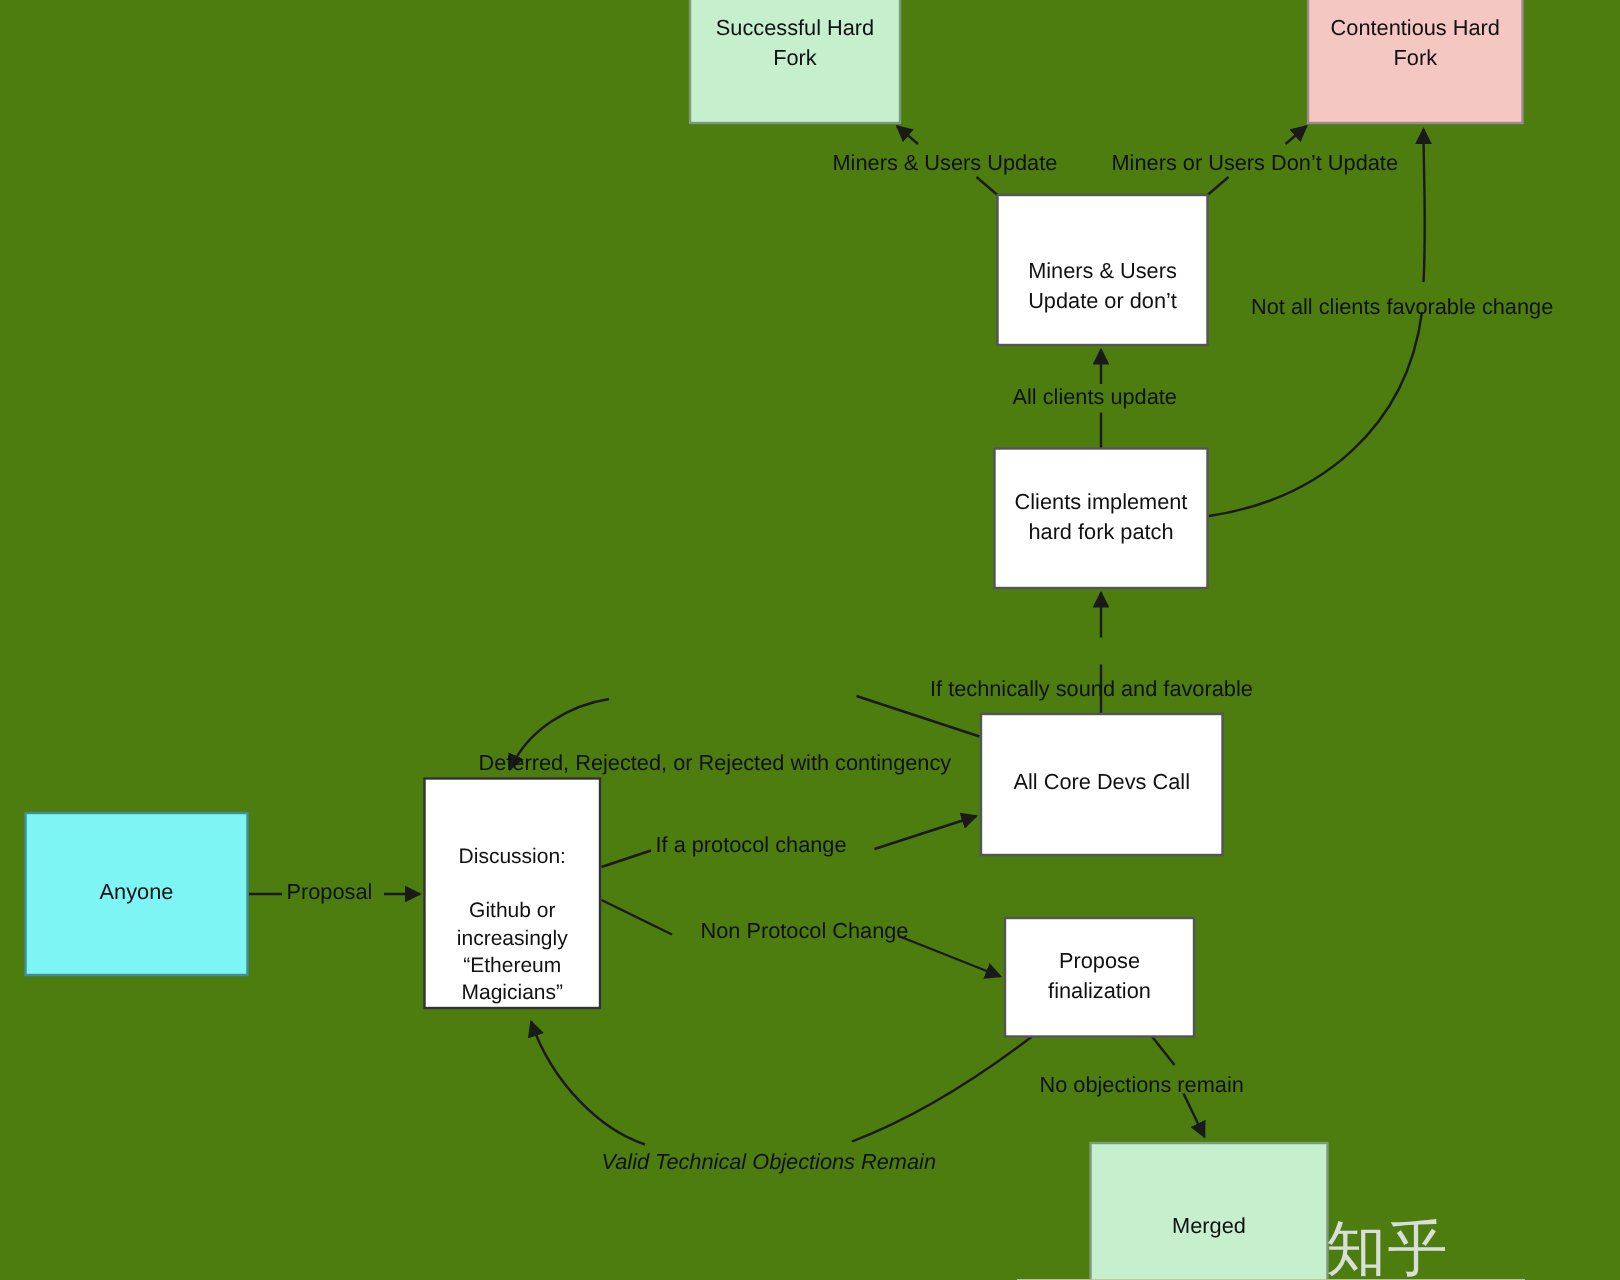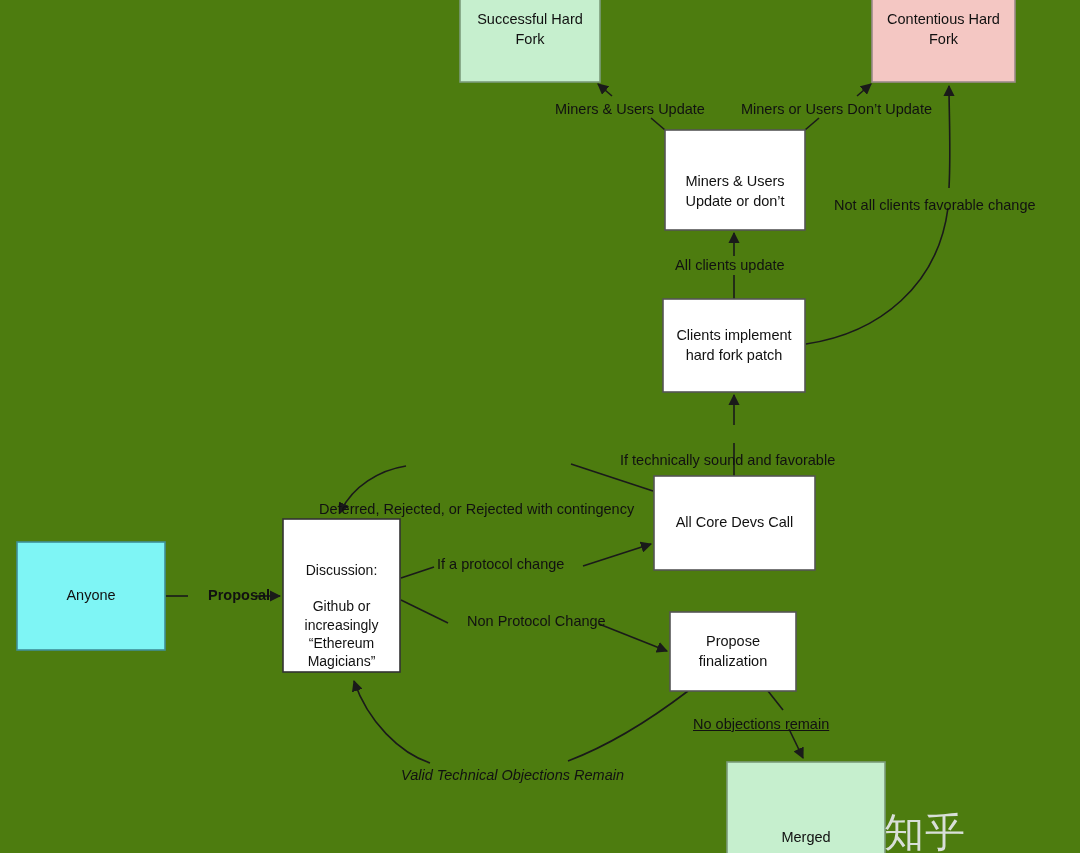--- a/index.html
+++ b/index.html
@@ -148,48 +148,48 @@
 Update or don’t</div>
 
   <div class="node-label" style="left:663px; top:299px; width:142px; height:93px;">Clients implement
 hard fork patch</div>
 
   <div class="node-label" style="left:654px; top:476px; width:161px; height:94px;">All Core Devs Call</div>
 
   <div class="node-label" style="left:670px; top:612px; width:126px; height:79px;">Propose
 finalization</div>
 
-  <div class="node-label" style="left:727px; top:762px; width:158px; height:87px; align-items:flex-start; padding-top:66px; box-sizing:border-box;">Merged</div>
+  <div class="node-label" style="left:727px; top:762px; width:158px; height:87px; align-items:flex-start; padding-top:47px; box-sizing:border-box;">Merged</div>
 
   <div class="node-label" style="left:283px; top:519px; width:117px; height:153px; font-size:14px; line-height:1.3;margin-top:20px;">Discussion:
 
 Github or
 increasingly
 “Ethereum
 Magicians”</div>
 
   <div class="node-label" style="left:17px; top:542px; width:148px; height:108px;">Anyone</div>
 
-  <div class="edge-label" style="left:208px; top:587px;font-weight:bold;">Proposal</div>
+  <div class="edge-label" style="left:191px; top:587px;">Proposal</div>
 
   <div class="edge-label" style="left:437px; top:556px;">If a protocol change</div>
 
   <div class="edge-label" style="left:451px; top:613px;margin-left:16px;">Non Protocol Change</div>
 
   <div class="edge-label" style="left:319px; top:453px;margin-top:48px;">Deferred, Rejected, or Rejected with contingency</div>
 
   <div class="edge-label" style="left:620px; top:425px;margin-top:27px;">If technically sound and favorable</div>
 
   <div class="edge-label" style="left:675px; top:257px;">All clients update</div>
 
   <div class="edge-label" style="left:834px; top:197px;">Not all clients favorable change</div>
 
   <div class="edge-label" style="left:555px; top:101px;">Miners &amp; Users Update</div>
 
   <div class="edge-label" style="left:741px; top:101px;">Miners or Users Don’t Update</div>
 
-  <div class="edge-label" style="left:693px; top:716px;text-decoration:underline;">No objections remain</div>
+  <div class="edge-label" style="left:693px; top:716px;">No objections remain</div>
 
   <div class="edge-label" style="left:401px; top:767px;font-style:italic;">Valid Technical Objections Remain</div>
 
   <div class="watermark" style="left:884px; top:805px;">知乎 @kaichao</div>
 
 </div>
 
 </body></html>

